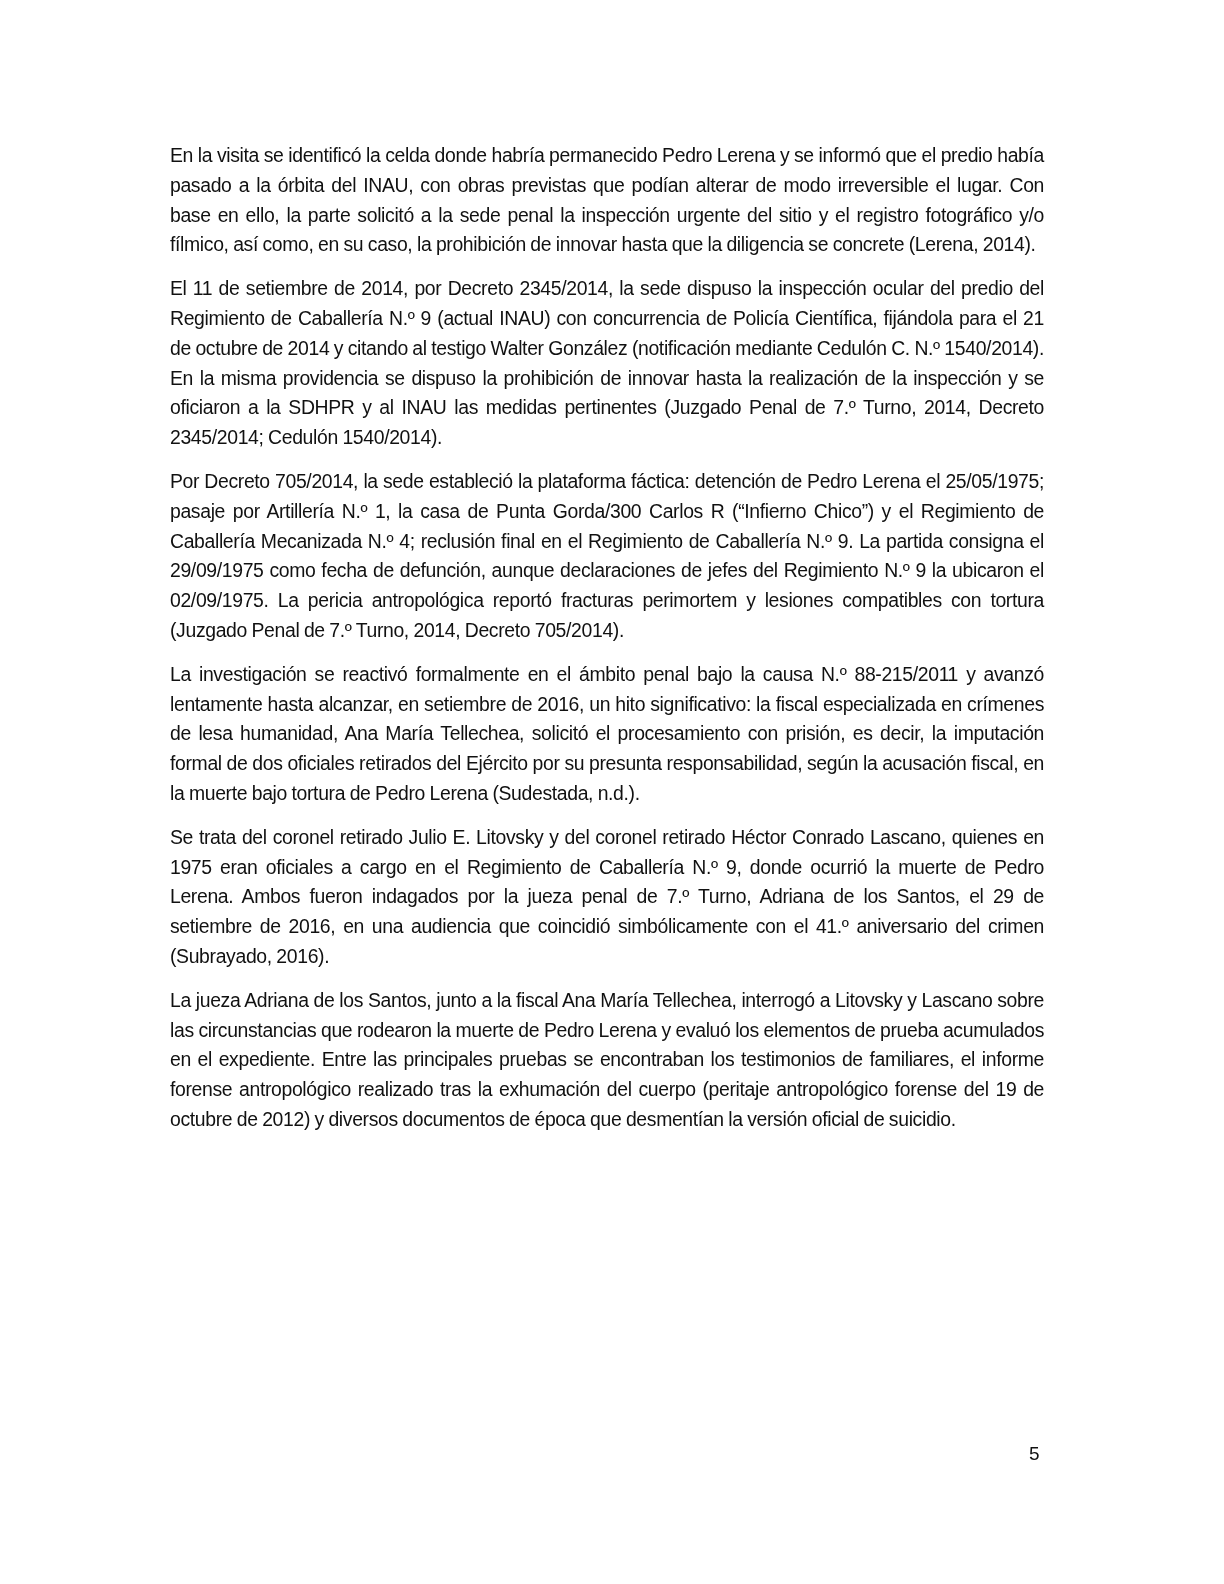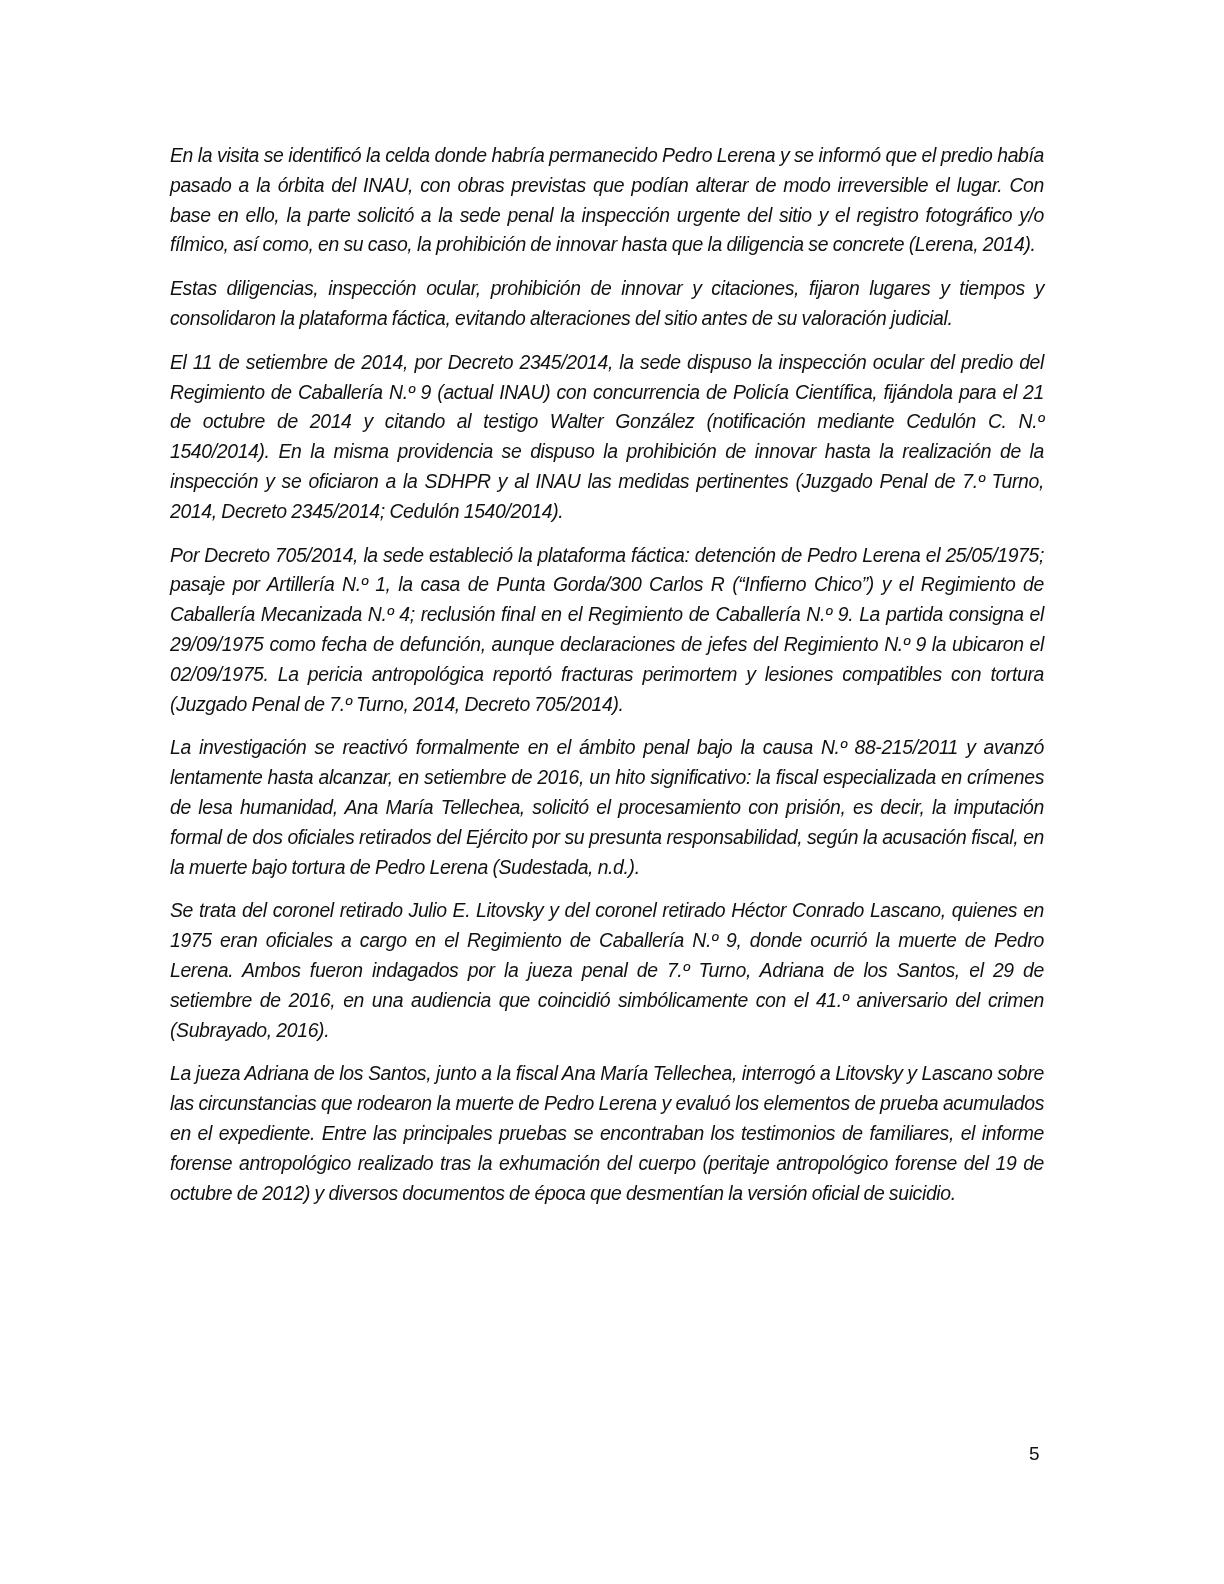--- a/index.html
+++ b/index.html
@@ -13,21 +13,20 @@
       position: relative;
       overflow: hidden;
       font-family: "Liberation Sans", "DejaVu Sans", sans-serif;
       color: #111111;
     }
     .page {
       position: absolute;
       left: 170px;
       top: 141px;
       width: 874px;
-      font-style: italic;
     }
     .para {
       margin: 0 0 14px 0;
       font-size: 19.4px;
       line-height: 29.8px;
       letter-spacing: -0.35px;
       word-spacing: -0.5px;
       text-align: justify;
       text-align-last: left;
       font-stretch: condensed;
@@ -39,21 +38,20 @@
       font-size: 19px;
       line-height: 24px;
       color: #111111;
     }
   </style>
 </head>
 <body>
 
 <div class="page">
   <p class="para">En la visita se identificó la celda donde habría permanecido Pedro Lerena y se informó que el predio había pasado a la órbita del INAU, con obras previstas que podían alterar de modo irreversible el lugar. Con base en ello, la parte solicitó a la sede penal la inspección urgente del sitio y el registro fotográfico y/o fílmico, así como, en su caso, la prohibición de innovar hasta que la diligencia se concrete (Lerena, 2014).</p>
-  <p class="para">Estas diligencias, inspección ocular, prohibición de innovar y citaciones, fijaron lugares y tiempos y consolidaron la plataforma fáctica, evitando alteraciones del sitio antes de su valoración judicial.</p>
   <p class="para">El 11 de setiembre de 2014, por Decreto 2345/2014, la sede dispuso la inspección ocular del predio del Regimiento de Caballería N.º 9 (actual INAU) con concurrencia de Policía Científica, fijándola para el 21 de octubre de 2014 y citando al testigo Walter González (notificación mediante Cedulón C. N.º 1540/2014). En la misma providencia se dispuso la prohibición de innovar hasta la realización de la inspección y se oficiaron a la SDHPR y al INAU las medidas pertinentes (Juzgado Penal de 7.º Turno, 2014, Decreto 2345/2014; Cedulón 1540/2014).</p>
   <p class="para">Por Decreto 705/2014, la sede estableció la plataforma fáctica: detención de Pedro Lerena el 25/05/1975; pasaje por Artillería N.º 1, la casa de Punta Gorda/300 Carlos R (“Infierno Chico”) y el Regimiento de Caballería Mecanizada N.º 4; reclusión final en el Regimiento de Caballería N.º 9. La partida consigna el 29/09/1975 como fecha de defunción, aunque declaraciones de jefes del Regimiento N.º 9 la ubicaron el 02/09/1975. La pericia antropológica reportó fracturas perimortem y lesiones compatibles con tortura (Juzgado Penal de 7.º Turno, 2014, Decreto 705/2014).</p>
   <p class="para">La investigación se reactivó formalmente en el ámbito penal bajo la causa N.º 88-215/2011 y avanzó lentamente hasta alcanzar, en setiembre de 2016, un hito significativo: la fiscal especializada en crímenes de lesa humanidad, Ana María Tellechea, solicitó el procesamiento con prisión, es decir, la imputación formal de dos oficiales retirados del Ejército por su presunta responsabilidad, según la acusación fiscal, en la muerte bajo tortura de Pedro Lerena (Sudestada, n.d.).</p>
   <p class="para">Se trata del coronel retirado Julio E. Litovsky y del coronel retirado Héctor Conrado Lascano, quienes en 1975 eran oficiales a cargo en el Regimiento de Caballería N.º 9, donde ocurrió la muerte de Pedro Lerena. Ambos fueron indagados por la jueza penal de 7.º Turno, Adriana de los Santos, el 29 de setiembre de 2016, en una audiencia que coincidió simbólicamente con el 41.º aniversario del crimen (Subrayado, 2016).</p>
   <p class="para">La jueza Adriana de los Santos, junto a la fiscal Ana María Tellechea, interrogó a Litovsky y Lascano sobre las circunstancias que rodearon la muerte de Pedro Lerena y evaluó los elementos de prueba acumulados en el expediente. Entre las principales pruebas se encontraban los testimonios de familiares, el informe forense antropológico realizado tras la exhumación del cuerpo (peritaje antropológico forense del 19 de octubre de 2012) y diversos documentos de época que desmentían la versión oficial de suicidio.</p>
 </div>
 
 <div class="page-number">5</div>
 
 </body></html>

